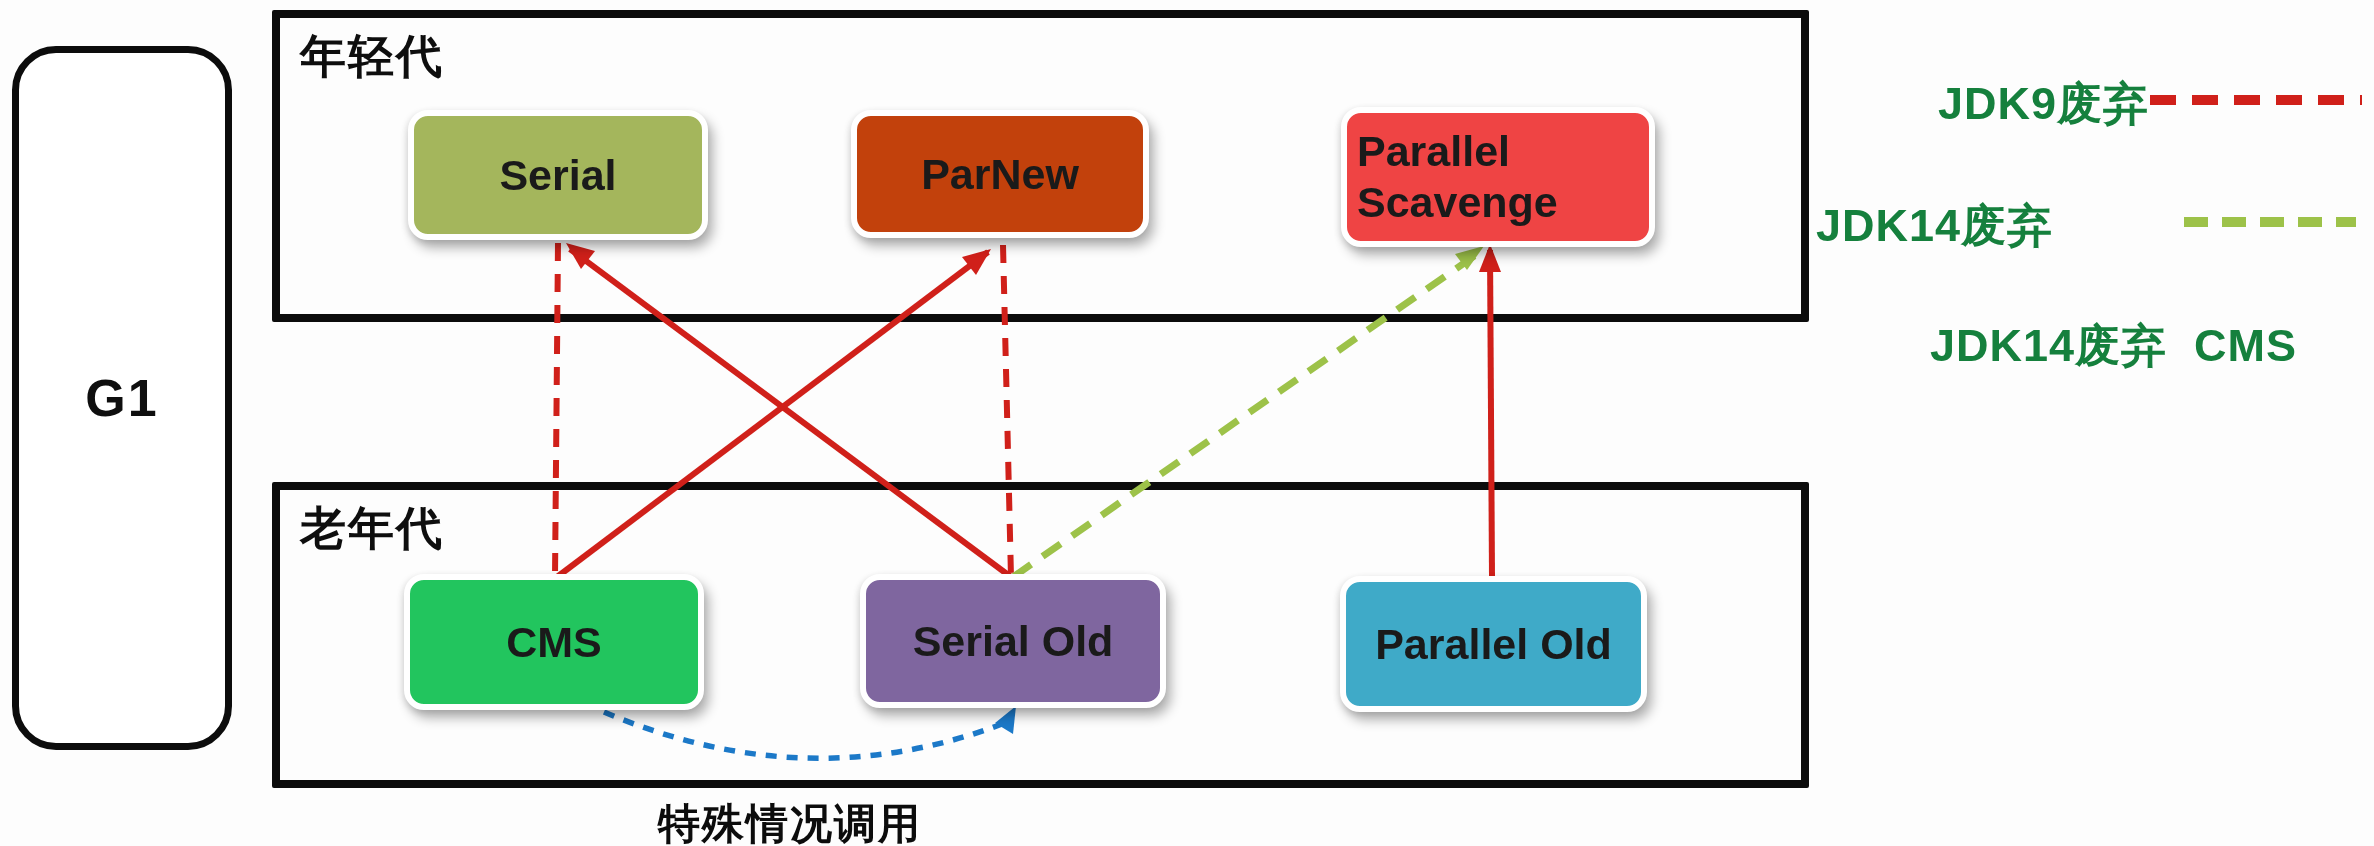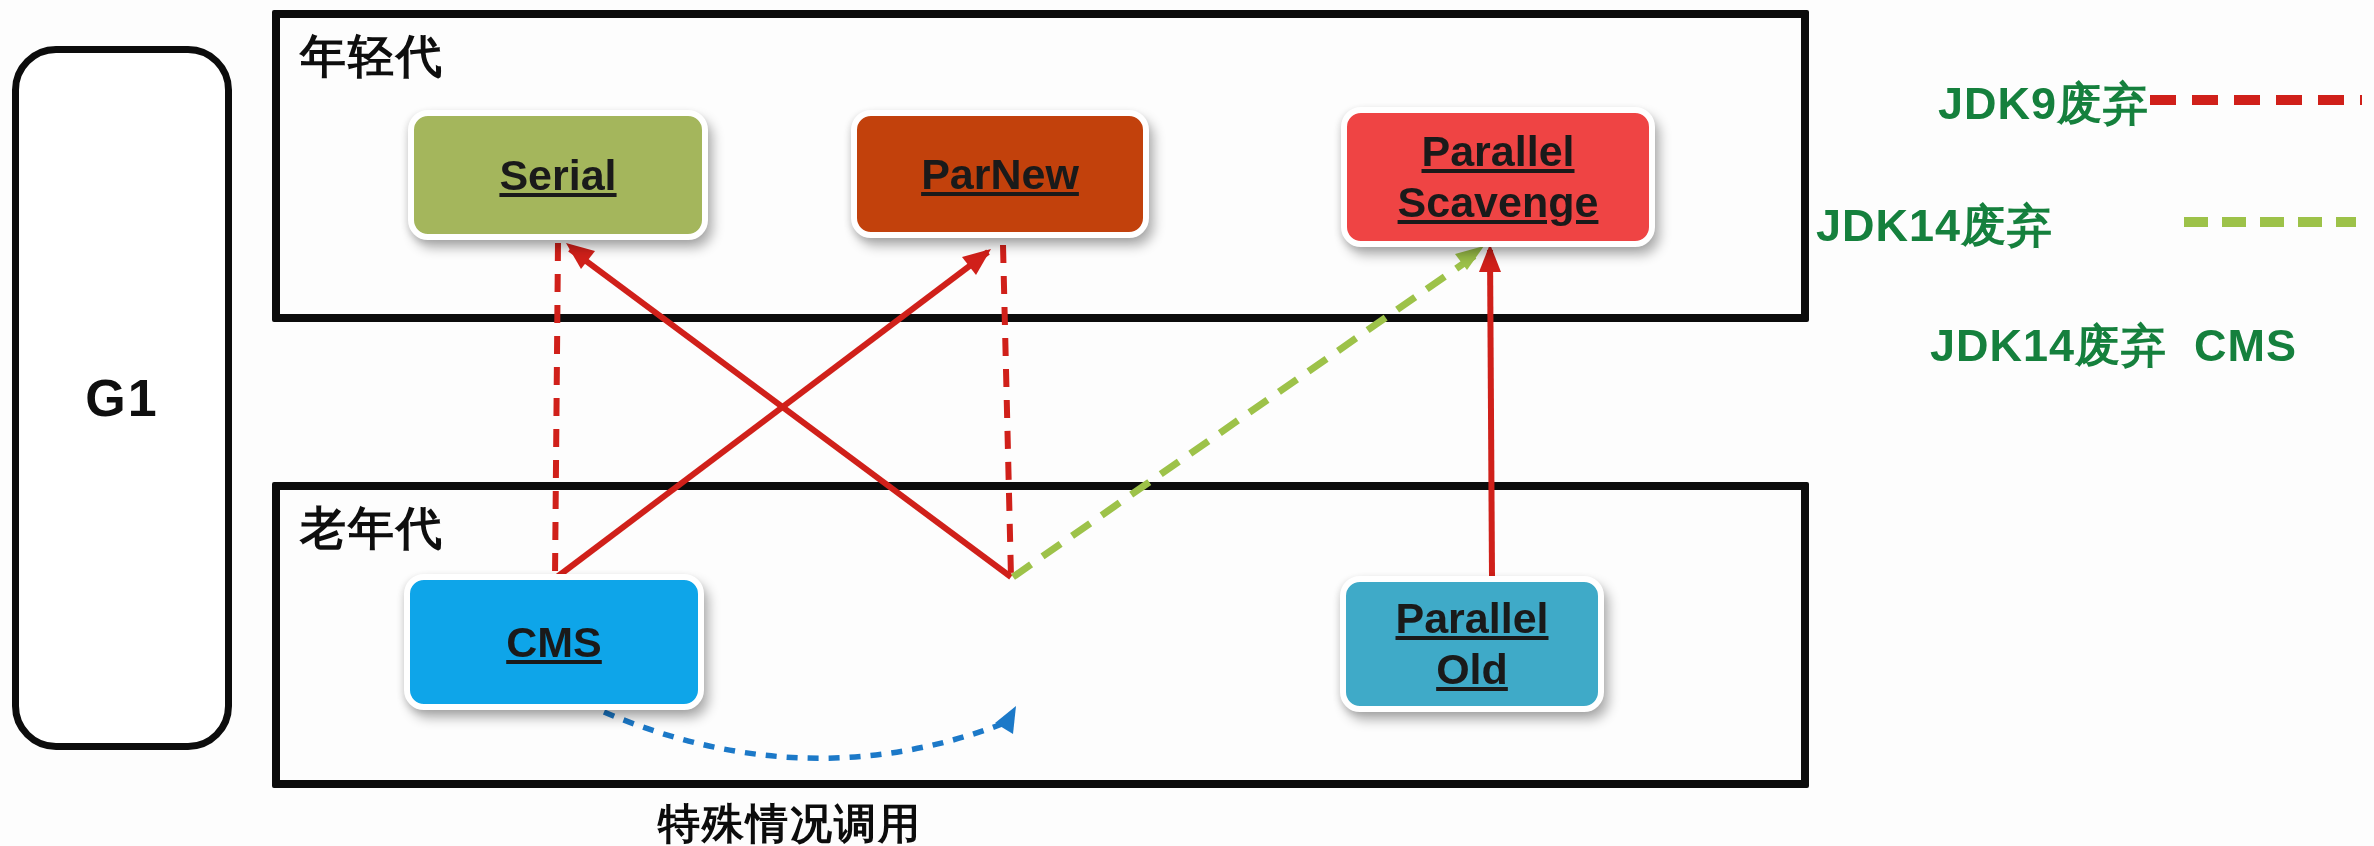--- a/index.html
+++ b/index.html
@@ -19,32 +19,31 @@
   .gen-label-young { left:300px; top:26px; }
   .gen-label-old   { left:300px; top:498px; }
   .g1-box {
     position:absolute; left:12px; top:46px; width:220px; height:704px;
     border:7px solid #0c0c0c; border-radius:44px; background:#fff;
     display:flex; align-items:center; justify-content:center;
     font-size:52px; font-weight:bold; color:#0e0e0e; letter-spacing:2px;
   }
   .node {
     position:absolute; border:6px solid #ffffff; border-radius:20px;
-    display:flex; align-items:center; justify-content:center; text-align:center;
+    display:flex; align-items:center; justify-content:center; text-align:left;
     font-weight:bold; font-size:43px; color:#1a1a1a; line-height:1.18;
     box-shadow:5px 8px 12px rgba(0,0,0,0.30), -2px 2px 6px rgba(0,0,0,0.10);
     padding:4px 10px;
-    text-decoration:underline;
   }
   .node-serial       { left:408px;  top:110px; width:300px; height:130px; }
   .node-parnew       { left:851px;  top:110px; width:298px; height:128px; }
   .node-ps           { left:1341px; top:107px; width:314px; height:140px; }
   .node-cms          { left:404px;  top:574px; width:300px; height:136px; }
   .node-serial-old   { left:860px;  top:574px; width:306px; height:134px; }
-  .node-parallel-old { left:1340px; top:576px; width:264px; height:136px; }
+  .node-parallel-old { left:1340px; top:576px; width:307px; height:136px; }
   svg.overlay { position:absolute; left:0; top:0; width:2374px; height:846px; }
   .legend-item {
     position:absolute; font-size:45px; font-weight:bold; color:#15803d;
     white-space:pre; letter-spacing:1px;
   }
   .legend-1 { left:1938px; top:74px; }
   .legend-2 { left:1816px; top:196px; }
   .legend-3 { left:1930px; top:316px; }
   .legend-line { position:absolute; }
   .legend-line-1 { left:2146px; top:88px; }
@@ -92,22 +91,25 @@
 
   <div class="node node-serial" style="background: rgb(164, 182, 92);">
     <span>Serial</span>
   </div>
   <div class="node node-parnew" style="background: #c2410c;">
     <span>ParNew</span>
   </div>
   <div class="node node-ps" style="background: #ef4444;">
     <span>Parallel Scavenge</span>
   </div>
-  <div class="node node-cms" style="background: #0ea5e9;">
+  <div class="node node-cms" style="background: #22c55e;">
     <span>CMS</span>
+  </div>
+  <div class="node node-serial-old" style="background: rgb(127, 102, 159);">
+    <span>Serial Old</span>
   </div>
   <div class="node node-parallel-old" style="background: rgb(63, 170, 200);">
     <span>Parallel Old</span>
   </div>
 
   <div class="legend-item legend-1">JDK9废弃</div>
   <svg class="legend-line legend-line-1" width="220" height="24" viewBox="0 0 220 24">
     <line x1="4" y1="12" x2="216" y2="12" stroke-width="10" stroke-dasharray="26 16" stroke="#D0201A"></line>
   </svg>
 

